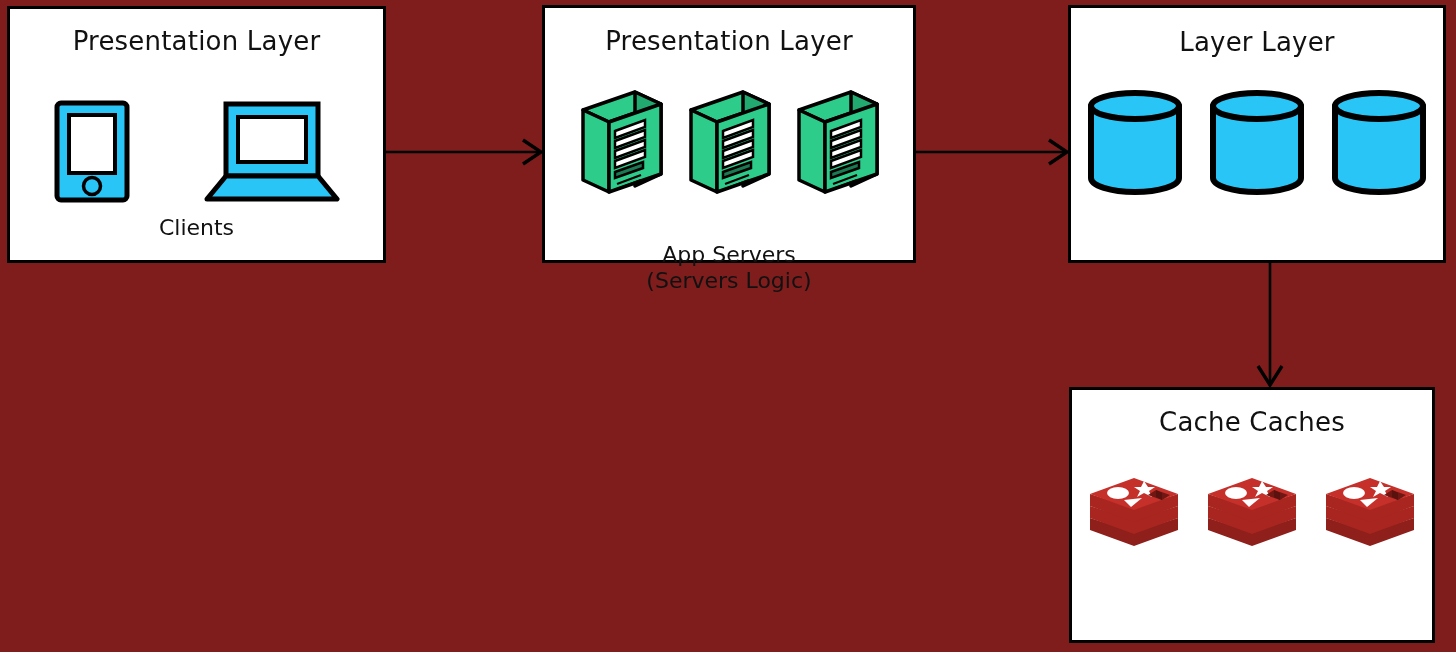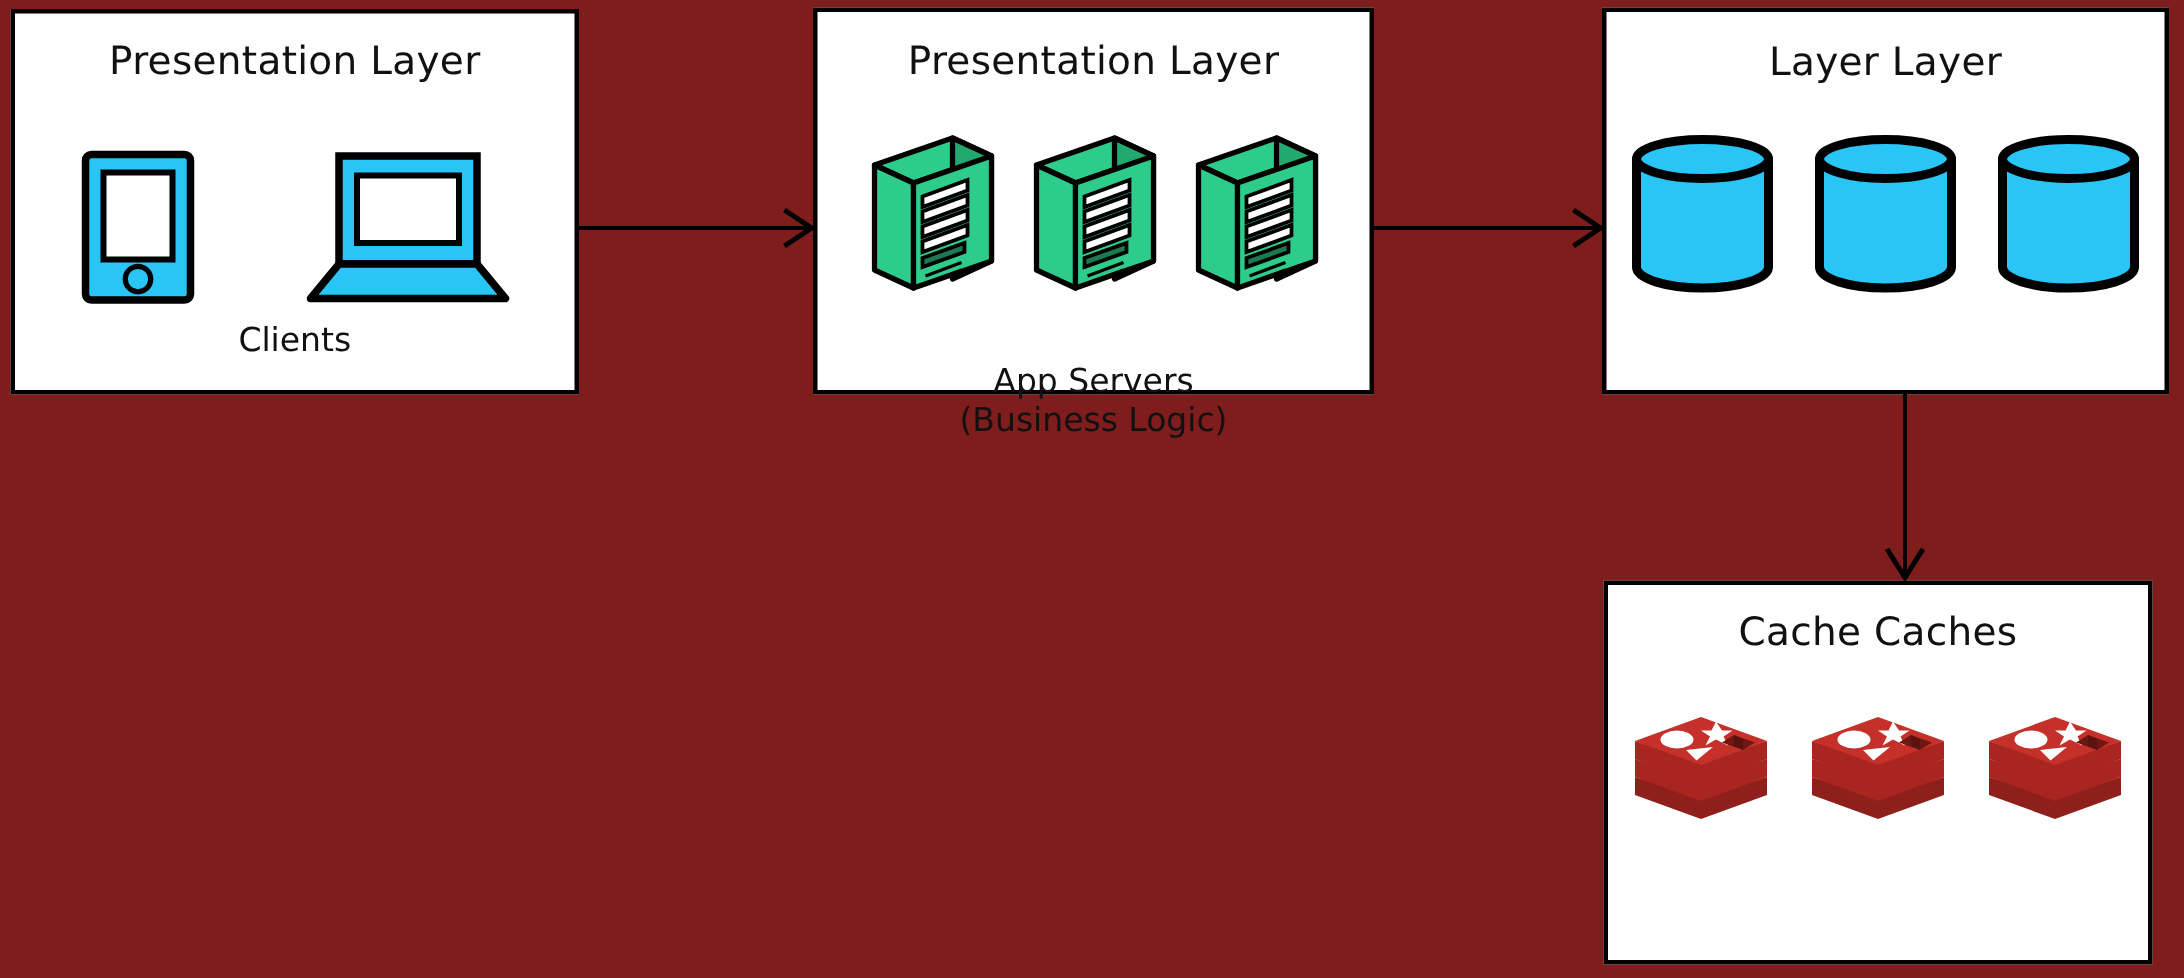--- a/index.html
+++ b/index.html
@@ -158,21 +158,21 @@
           <g stroke="#000000" stroke-width="2.2" fill="none">
             <line x1="40" y1="96" x2="64" y2="87"></line>
             <line x1="40" y1="101" x2="64" y2="92"></line>
           </g>
         </svg>
       </span>
     </div>
 
     <div class="layer-caption" style="top:198px;margin-top:36px;">
       <div>App Servers</div>
-      <div>(Business Logic)</div>
+      <div>(Servers Logic)</div>
     </div>
   </div>
 
   <div class="layer-box" style="left:1068px; top:5px; width:378px; height:258px;">
     <div class="layer-title" style="top:20px;">Layer Layer</div>
 
     <div class="icon-row" style="left:0; right:0; top:80px; height:106px; gap:22px;">
 
       <span class="icon-slot">
         <svg width="100" height="104" viewBox="0 0 100 104" aria-hidden="true">

